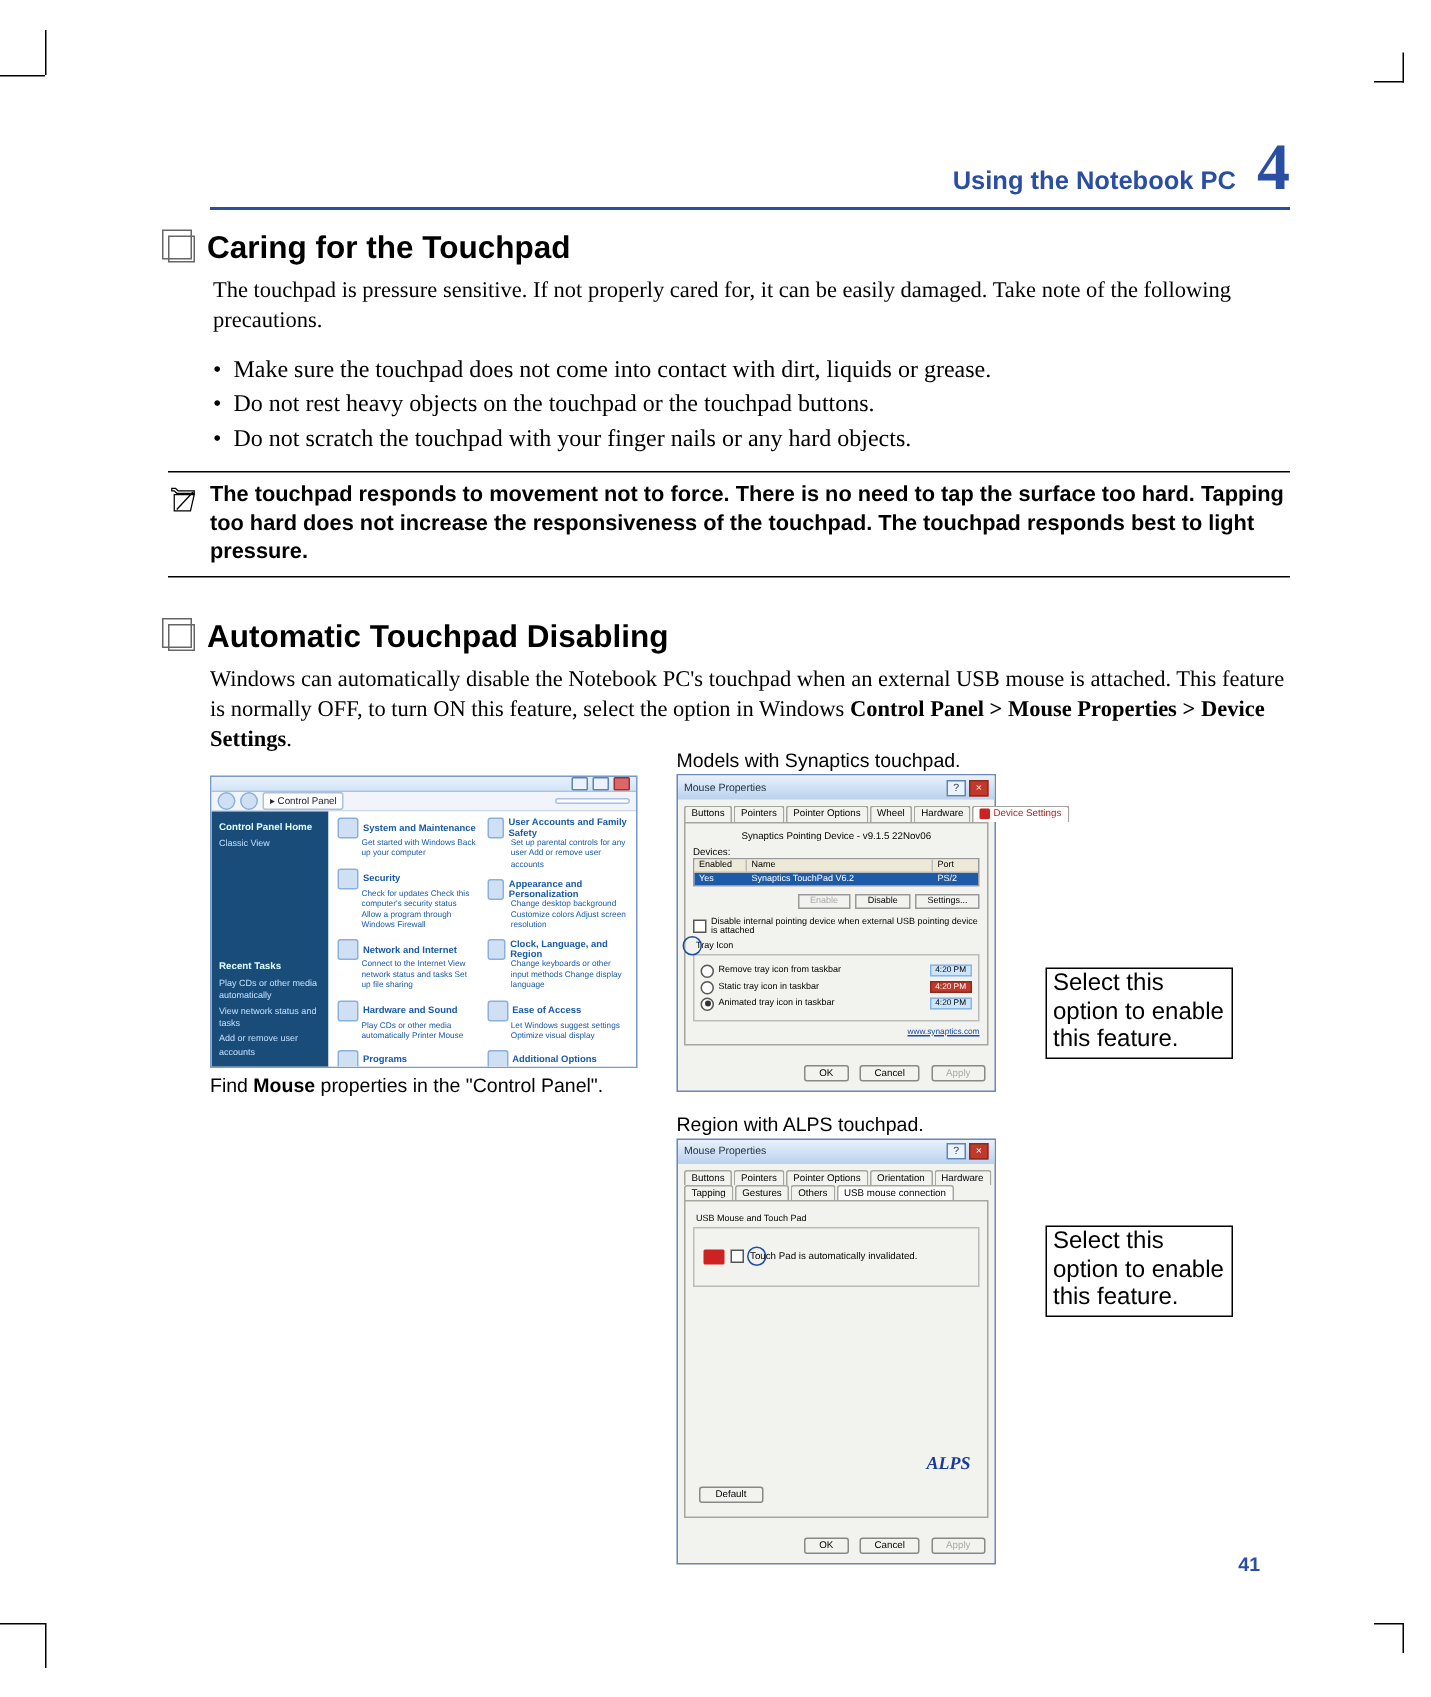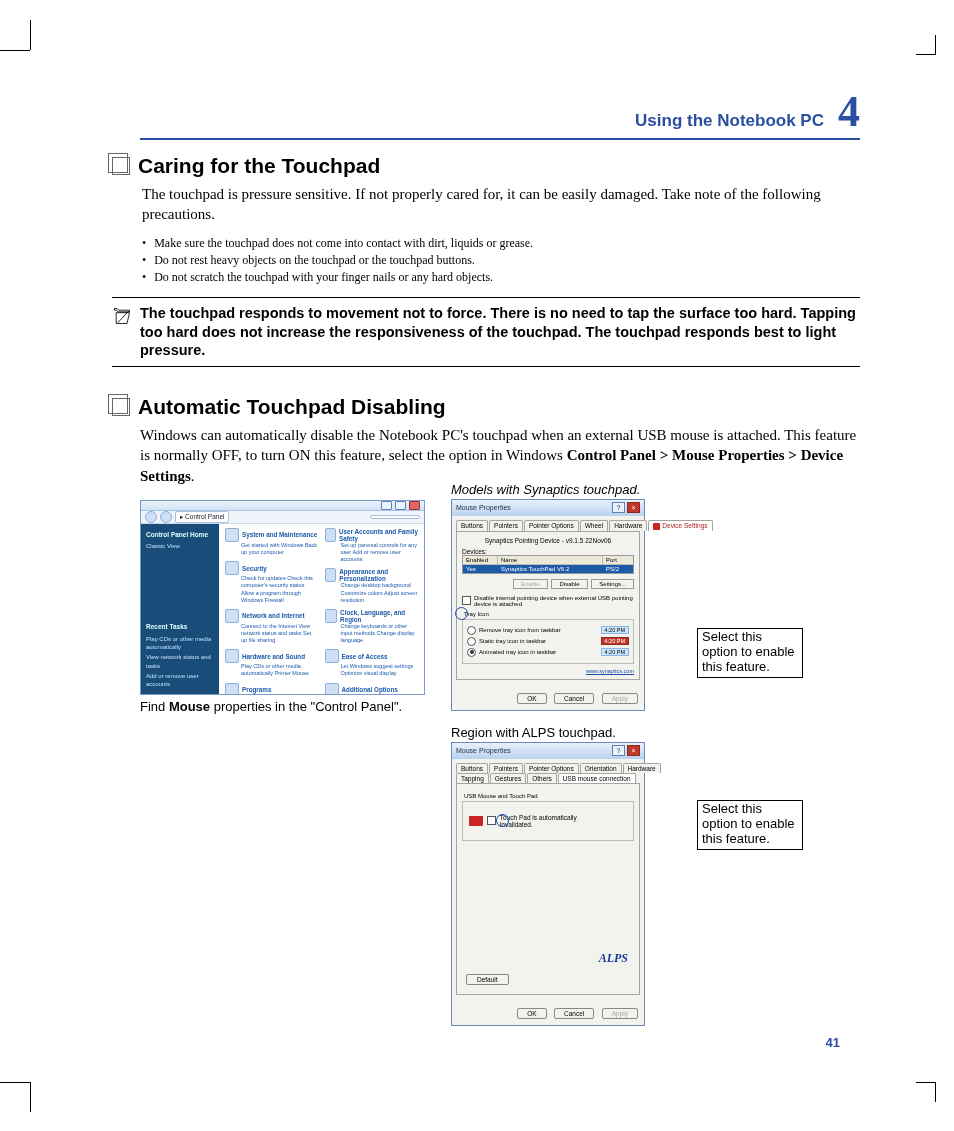--- a/index.html
+++ b/index.html
@@ -89,21 +89,21 @@
   }
   .body-serif {
     font-size: 15px;
     line-height: 1.35;
     margin-bottom: 10px;
     padding-left: 2px;
   }
   ul.precautions {
     list-style: none;
     padding-left: 2px;
-    font-size: 12px;
+    font-size: 16px;
     line-height: 1.45;
     margin-bottom: 10px;
   }
   ul.precautions li::before {
     content: "•";
     margin-right: 8px;
   }
   .note-row {
     display: flex;
     border-top: 1px solid #000;
@@ -159,21 +159,21 @@
   .cp-cat .t { color:#1b5aab; font-weight:bold; font-size:6.3px; display:flex; align-items:center; gap:3px;}
   .cp-cat .t::before { content:""; width:12px; height:12px; background:#cfe0f4; border:1px solid #8bb0dc; border-radius:2px; display:inline-block;}
   .cp-cat .s { color:#1b5aab; font-size:5.5px; margin-left:16px; line-height:1.3;}
   .caption {
     font-family: Arial, Helvetica, sans-serif;
     font-size: 13px;
     margin-top: 4px;
   }
   .caption b { font-weight: bold; }
 
-  .dlg-shot { width: 194px; background:#f2f2ee; border:1px solid #6a88b8; font-family: Arial, sans-serif;}
+  .dlg-shot { width: 213px; background:#f2f2ee; border:1px solid #6a88b8; font-family: Arial, sans-serif;}
   .dlg-title { height:16px; background: linear-gradient(#e9f1fb,#b9d2ee); display:flex; align-items:center; justify-content:space-between; padding:0 4px; font-size:7px; color:#234;}
   .dlg-title .tbtns { display:flex; gap:2px;}
   .dlg-title .tb { width:13px; height:11px; border:1px solid #5e82b5; background:#eaf2fb; font-size:7px; text-align:center; line-height:10px;}
   .dlg-title .tb.red { background:#c0392b; color:#fff; border-color:#8c2a20;}
   .dlg-tabs { display:flex; padding:4px 4px 0 4px; gap:1px; font-size:6.5px;}
   .dlg-tab { border:1px solid #a6a69e; border-bottom:none; padding:1px 4px; background:#f2f2ee; border-radius:2px 2px 0 0; white-space:nowrap;}
   .dlg-tab.active { background:#fff; }
   .dlg-tab.red { color:#b02020;}
   .dlg-tab.red::before { content:""; display:inline-block; width:7px; height:7px; background:#c22; border-radius:1px; margin-right:2px; vertical-align:middle;}
   .dlg-pane { border:1px solid #a6a69e; margin:0 4px 4px 4px; padding:5px; background:#f2f2ee; font-size:6.5px;}
@@ -197,24 +197,24 @@
   .syn-link { color:#1a4cad; text-align:right; font-size:5.5px; text-decoration:underline; margin-top:4px;}
   .dlg-footer { text-align:right; padding:3px 6px 5px 6px;}
   .dlg-footer .b { display:inline-block; border:1px solid #888; padding:1px 9px; margin-left:3px; font-size:6.5px; background:#f2f2ee; border-radius:2px;}
   .dlg-footer .b.dis { color:#aaa;}
 
   .callout {
     position: absolute;
     border: 1px solid #000;
     padding: 1px 4px 2px 4px;
     font-family: Arial, Helvetica, sans-serif;
-    font-size: 13px;
+    font-size: 16px;
     line-height: 1.15;
     background: #fff;
-    width: 106px;
+    width: 125px;
   }
   .callout-syn { left: 246px; top: 128px; }
   .callout-alps { left: 246px; top: 300px; }
   .circle-mark { width:13px; height:13px; border:1.5px solid #1b4fa5; border-radius:50%; position:absolute;}
   .alps-field { border:1px solid #bbb; padding:6px; height:40px; display:flex; align-items:center; gap:4px;}
   .alps-logo { font-family: "Times New Roman", serif; font-weight:bold; font-style:italic; color:#1a3a9a; font-size:12px; text-align:right; padding: 0 6px 4px 0;}
   .alps-spacer { height:110px; }
   .default-left { text-align:left; padding:4px;}
   .default-left .b { display:inline-block; border:1px solid #888; padding:1px 10px; font-size:6.5px; background:#f2f2ee; border-radius:2px;}
 
@@ -358,21 +358,21 @@
             </div>
           </div>
         </div>
       </div>
       <div class="caption">
         <span>Find </span><b>Mouse</b><span> properties in the "Control Panel".</span>
       </div>
     </div>
 
     <div class="col-right">
-      <div class="caption" style="margin-top:-18px; margin-bottom:2px;font-style:italic;">Models with Synaptics touchpad.</div>
+      <div class="caption" style="margin-top:-18px; margin-bottom:2px;">Models with Synaptics touchpad.</div>
       <div class="dlg-shot" style="position:relative;">
         <div class="dlg-title">
           <span>Mouse Properties</span>
           <span class="tbtns">
             <span class="tb">?</span>
             <span class="tb red">×</span>
           </span>
         </div>
         <div class="dlg-tabs">
           <span class="dlg-tab">Buttons</span>

